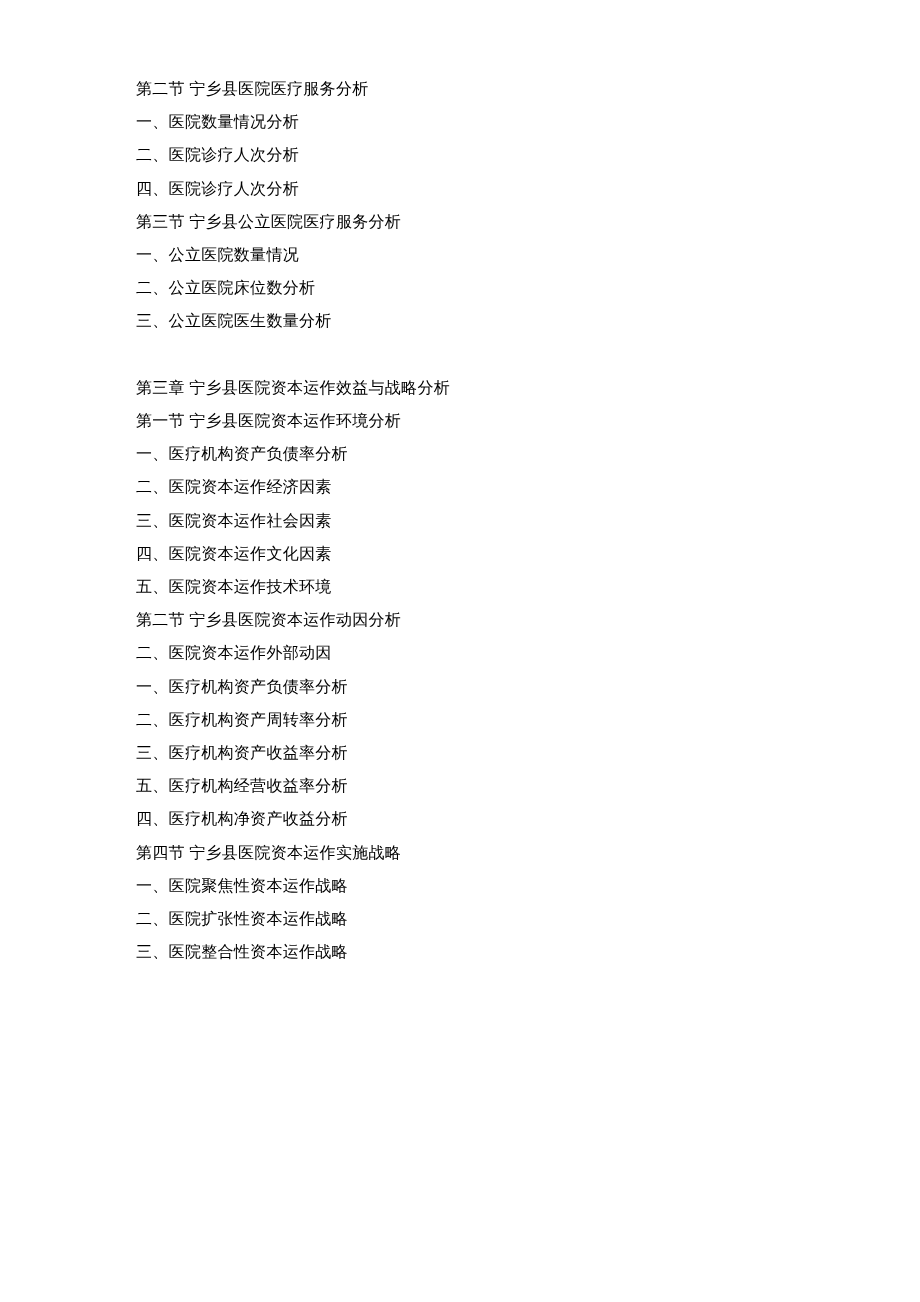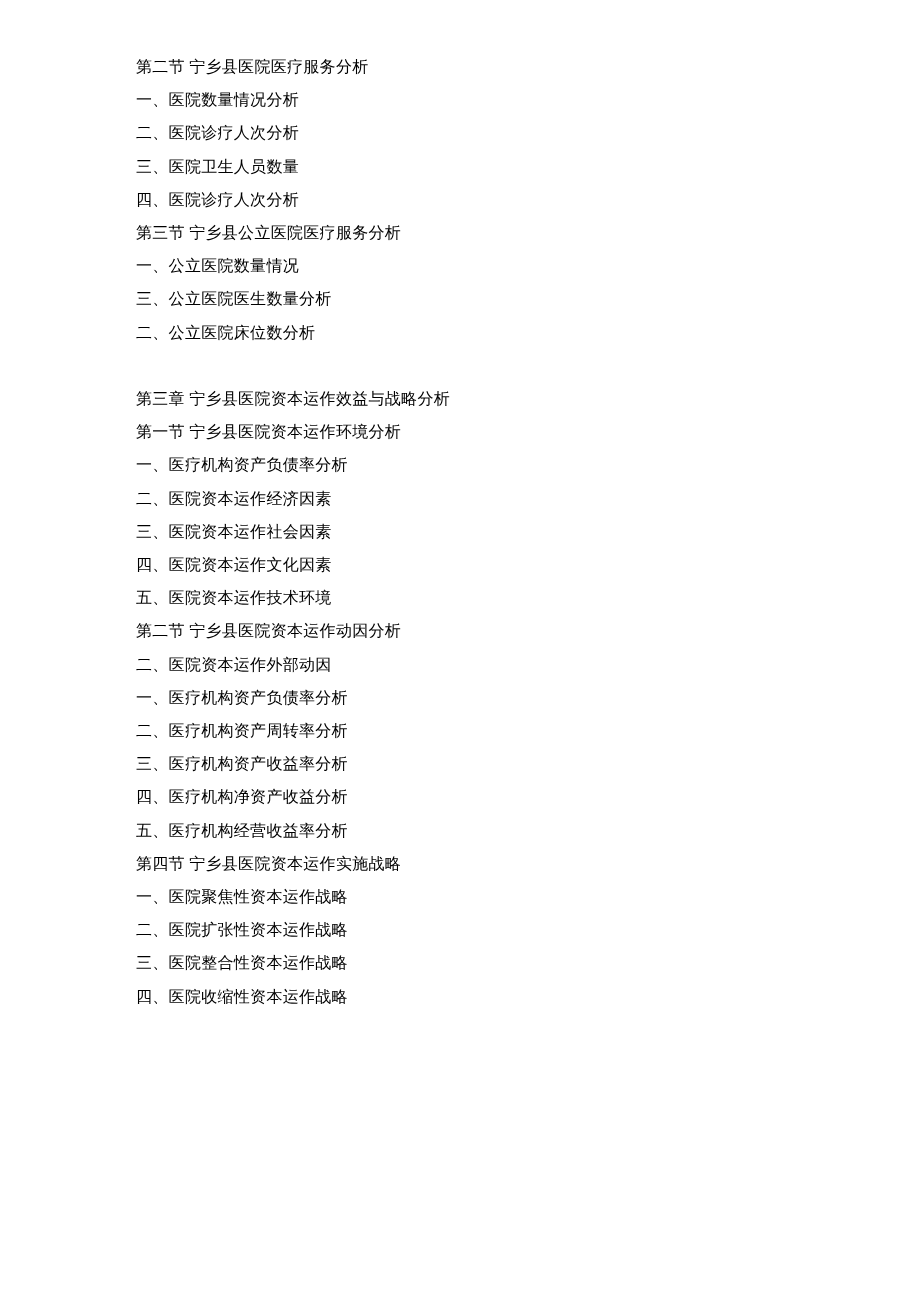--- a/index.html
+++ b/index.html
@@ -5,60 +5,58 @@
   body {
     margin: 0;
     padding: 0;
     background: #ffffff;
     font-family: "SimSun", "宋体", serif;
     width: 920px;
     height: 1302px;
     box-sizing: border-box;
   }
   .page {
-    padding: 50px 0 0 136px;
+    padding: 72px 0 0 136px;
     box-sizing: border-box;
   }
   .line {
     font-size: 16px;
     color: #000000;
     line-height: 33.2px;
     white-space: nowrap;
     letter-spacing: 0.3px;
   }
   .spacer {
     height: 33.2px;
   }
 </style>
 </head>
 <body>
 
 <div class="page">
   <div class="line">第二节 宁乡县医院医疗服务分析</div>
   <div class="line">一、医院数量情况分析</div>
   <div class="line">二、医院诊疗人次分析</div>
-  <div class="line">三、医院卫生人员数量</div>
   <div class="line">四、医院诊疗人次分析</div>
   <div class="line">第三节 宁乡县公立医院医疗服务分析</div>
   <div class="line">一、公立医院数量情况</div>
+  <div class="line">二、公立医院床位数分析</div>
   <div class="line">三、公立医院医生数量分析</div>
-  <div class="line">二、公立医院床位数分析</div>
   <div class="spacer"></div>
   <div class="line">第三章 宁乡县医院资本运作效益与战略分析</div>
   <div class="line">第一节 宁乡县医院资本运作环境分析</div>
   <div class="line">一、医疗机构资产负债率分析</div>
   <div class="line">二、医院资本运作经济因素</div>
   <div class="line">三、医院资本运作社会因素</div>
   <div class="line">四、医院资本运作文化因素</div>
   <div class="line">五、医院资本运作技术环境</div>
   <div class="line">第二节 宁乡县医院资本运作动因分析</div>
   <div class="line">二、医院资本运作外部动因</div>
   <div class="line">一、医疗机构资产负债率分析</div>
   <div class="line">二、医疗机构资产周转率分析</div>
   <div class="line">三、医疗机构资产收益率分析</div>
+  <div class="line">五、医疗机构经营收益率分析</div>
   <div class="line">四、医疗机构净资产收益分析</div>
-  <div class="line">五、医疗机构经营收益率分析</div>
   <div class="line">第四节 宁乡县医院资本运作实施战略</div>
   <div class="line">一、医院聚焦性资本运作战略</div>
   <div class="line">二、医院扩张性资本运作战略</div>
   <div class="line">三、医院整合性资本运作战略</div>
-  <div class="line">四、医院收缩性资本运作战略</div>
 </div>
 
 </body></html>

